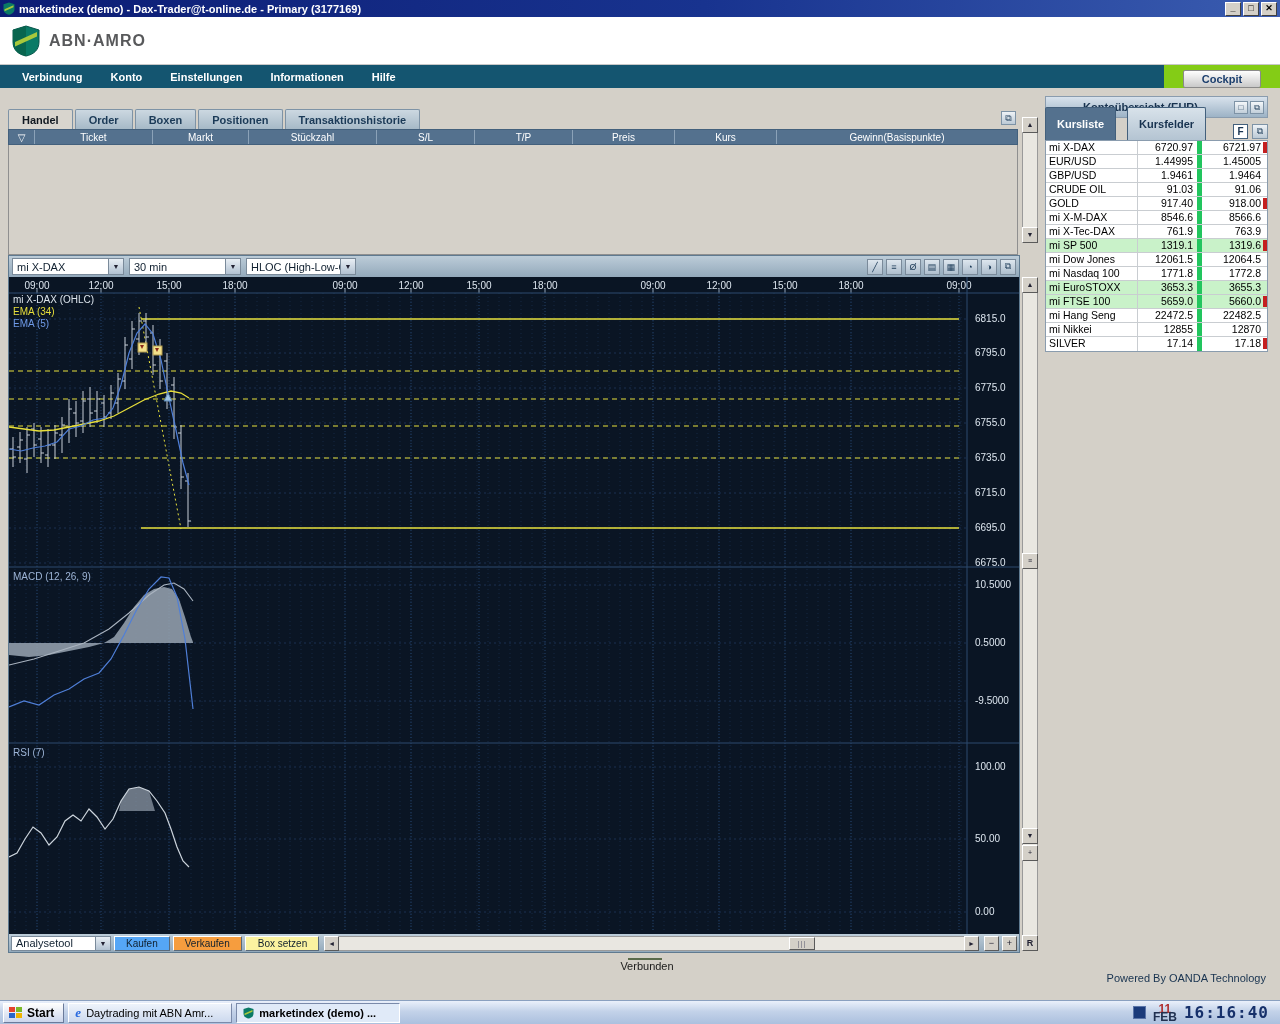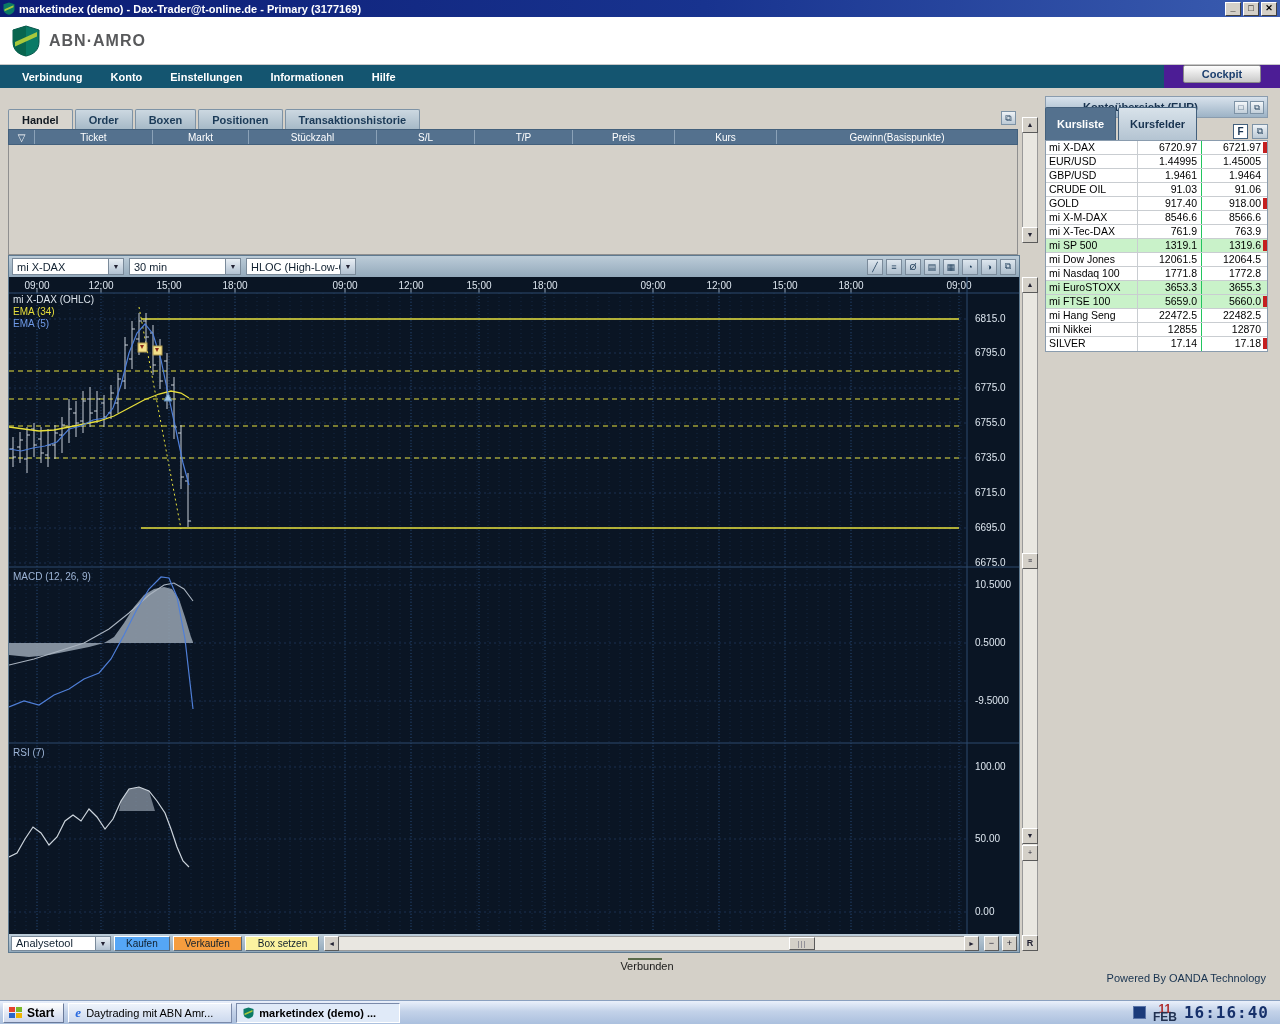--- a/index.html
+++ b/index.html
@@ -24,21 +24,21 @@
   .brand-line { font-size:17px; }
   .brand-main { font-weight:bold; color:#1c3f6e; }
   .brand-suffix { color:#93adc4; }
   .lang-line { margin-top:5px; font-size:9px; font-weight:bold; color:#1c3f6e; letter-spacing:0.5px; }
   .lang-line .sep { color:#8aa; margin:0 3px; }
 
   
   .menubar { position:absolute; top:65px; left:0; width:1280px; height:23px; background:#145570; display:flex; align-items:center; }
   .menu-item { padding:0 14px; color:#fff; font-size:11px; font-weight:bold; height:23px; display:flex; align-items:center; cursor:default; }
   .menu-item:first-child { margin-left:8px; }
-  .cockpit-zone { position:absolute; right:0; top:0; width:116px; height:23px; background:#4c1d95; display:flex; align-items:flex-start; justify-content:center; }
+  .cockpit-zone { position:absolute; right:0; top:0; width:116px; height:23px; background:#84cc16; display:flex; align-items:flex-end; justify-content:center; }
   .cockpit-btn { padding:2px 18px; background:linear-gradient(#fefefe,#c9c9c9); border:1px solid #8a8a8a; border-radius:2px; font-size:11px; font-weight:bold; color:#1c3f6e; }
 
   
   .trade-panel { position:absolute; left:8px; top:108px; width:1010px; height:147px; }
   .trade-tabs { height:21px; display:flex; align-items:flex-end; }
   .ttab { height:20px; padding:0 13px; display:flex; align-items:center; font-size:11px; font-weight:bold; color:#1b3a57;
     background:linear-gradient(#ccd8e1,#a6b9c7); border:1px solid #7e93a6; border-bottom:none; border-radius:2px 2px 0 0; margin-right:2px; }
   .ttab.active { background:#d8d5ce; color:#101820; }
   .detach-btn { position:absolute; left:993px; top:3px; width:15px; height:14px; background:linear-gradient(#eef2f6,#bccad6);
     border:1px solid #7e93a6; font-size:9px; line-height:12px; text-align:center; color:#1b3a57; }
@@ -78,33 +78,33 @@
   .sm-btn { width:15px; height:15px; background:#d4d0c8; border:1px solid; border-color:#fff #5a5a5a #5a5a5a #fff; font-size:9px; line-height:12px; text-align:center; color:#223; }
 
   
   .sidebar { position:absolute; left:1045px; top:96px; width:223px; }
   .sb-header { height:22px; background:linear-gradient(#d8e2ec,#9db3c6); border:1px solid #8a9cae; display:flex; align-items:center; padding:0 3px; }
   .sb-title { flex:1; text-align:center; font-size:11px; font-weight:bold; color:#17324f; }
   .sb-hbtn { width:14px; height:13px; margin-left:2px; background:linear-gradient(#f4f7fa,#c2cfda); border:1px solid #7e93a6;
     font-size:8px; line-height:11px; text-align:center; color:#1b3a57; }
   .sb-tabs { height:22px; display:flex; align-items:flex-end; padding-top:2px; position:relative; }
   .stab { height:19px; padding:16px 11px; display:flex; align-items:center; font-size:11px; font-weight:bold;
-    border:1px solid #43607c; border-bottom:none; border-radius:2px 2px 0 0; margin-right:2px; }
+    border:1px solid #43607c; border-bottom:none; border-radius:2px 2px 0 0; margin-right:11px; }
   .stab.active { background:#54718e; color:#fff; }
   .stab.idle { background:linear-gradient(#d8e2ea,#b4c4d2); color:#17324f; }
   .f-btn { position:absolute; right:20px; bottom:1px; width:15px; height:15px; background:#fff; border:1px solid #43607c;
     font-size:10px; font-weight:bold; text-align:center; line-height:13px; color:#17324f; }
   .sb-detach { position:absolute; right:0; bottom:1px; width:16px; height:15px; background:linear-gradient(#eef2f6,#bccad6);
     border:1px solid #7e93a6; font-size:9px; text-align:center; line-height:13px; color:#1b3a57; }
   .quote-table { background:#fff; border:1px solid #8a9cae; }
   .q-row { display:flex; height:14px; border-bottom:1px solid #c9cdd1; background:#fff; font-size:10.5px; position:relative; }
   .q-row:last-child { border-bottom:none; }
   .q-row.green { background:#c9f2c9; }
   .q-name { flex:0 0 92px; padding-left:3px; line-height:13px; color:#000; border-right:1px solid #c9cdd1; white-space:nowrap; overflow:hidden; }
-  .q-bid { flex:0 0 64px; text-align:right; padding-right:4px; line-height:13px; color:#000; border-right:1px solid #22c55e; }
+  .q-bid { flex:0 0 64px; text-align:right; padding-right:4px; line-height:13px; color:#000; border-right:5px solid #22c55e; }
   .q-ask { flex:1; text-align:right; padding-right:6px; line-height:13px; color:#000; }
   .q-tick { position:absolute; right:0; top:1px; width:4px; height:11px; background:#c41f1f; }
 
   
   .statusbar { position:absolute; left:0; top:958px; width:1280px; height:17px; background:#d4d0c8; display:flex; align-items:center;flex-direction:column; }
   .led { width:34px; height:9px; margin-left:10px; background:linear-gradient(90deg,#a8e844,#5fae12); border:1px solid #5a6a4a; }
   .conn-text { margin-left:14px; font-size:11px; color:#1a1a1a; }
   .powered { margin-left:auto; margin-right:14px; font-size:11px; color:#17324f; }
   .java-banner { position:absolute; left:0; top:975px; width:1280px; height:23px; background:#f6f5ef; border-top:1px solid #9a9a9a;
     display:flex; align-items:center; padding-left:8px; font-size:11px; color:#222; }

